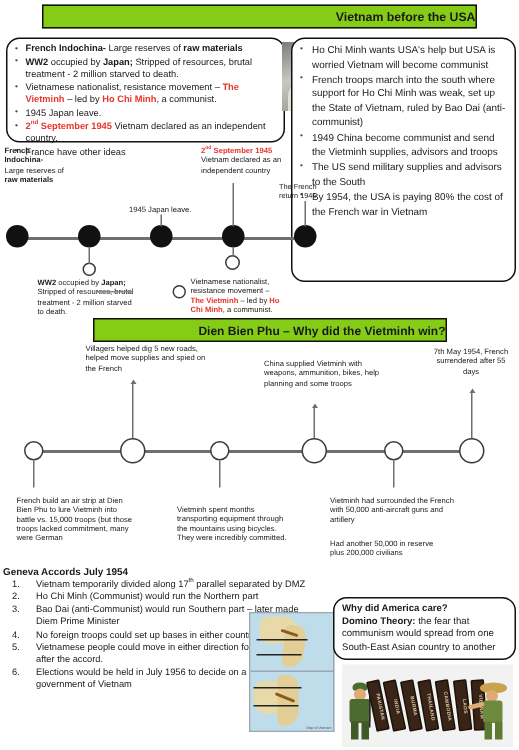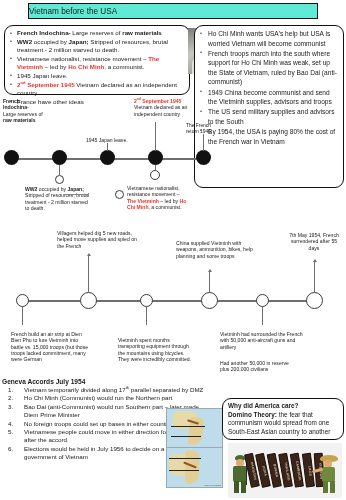--- a/index.html
+++ b/index.html
@@ -11,23 +11,23 @@
     color:#1a1a1a;
     position:relative;
     overflow:hidden;
   }
   .page { position:relative; width:346px; height:500px; }
 
   
   .titlebar {
     position:absolute;
     border:1.2px solid #111;
-    background:#5eead4;
-    text-align:left;
-    font-weight:normal;
+    background:#84cc16;
+    text-align:right;
+    font-weight:bold;
     font-size:8.2px;
     line-height:11px;
     padding:1.5px 0 1.5px 0;
   }
   #title-main { left:28px; top:3px; width:290px; }
   #title-dbp  { left:62px; top:212px; width:236px; font-size:8px; }
 
   
   .roundbox {
     position:absolute;
@@ -218,20 +218,23 @@
     <div class="tl-line" style="left:64px; top:194px; width:24px; height:0.8px; background:#888;"></div>
     <div class="circ" style="left:115px; top:190px; width:9px; height:9px;"></div>
 
     <div class="circ" style="left:150px; top:170px; width:10px; height:10px;"></div>
     <div class="stem" style="left:155px; top:165px; height:6px;"></div>
     <div class="tlabel" style="left:127px; top:185px; width:62px;">
       Vietnamese nationalist, resistance movement –<br><span class="red">The Vietminh</span> – led by <span class="red">Ho Chi Minh</span>, a communist.
     </div>
   </div>
 
+  <div class="titlebar" id="title-dbp">
+    <span>Dien Bien Phu – Why did the Vietminh win?</span>
+  </div>
 
   <div>
     <div class="tl-line" style="left:22px; top:300px; width:298px;"></div>
 
     <div class="circ" style="left:16px;  top:294px; width:13px; height:13px;"></div>
     <div class="circ" style="left:80px;  top:292px; width:17px; height:17px;"></div>
     <div class="circ" style="left:140px; top:294px; width:13px; height:13px;"></div>
     <div class="circ" style="left:201px; top:292px; width:17px; height:17px;"></div>
     <div class="circ" style="left:256px; top:294px; width:13px; height:13px;"></div>
     <div class="circ" style="left:306px; top:292px; width:17px; height:17px;"></div>

